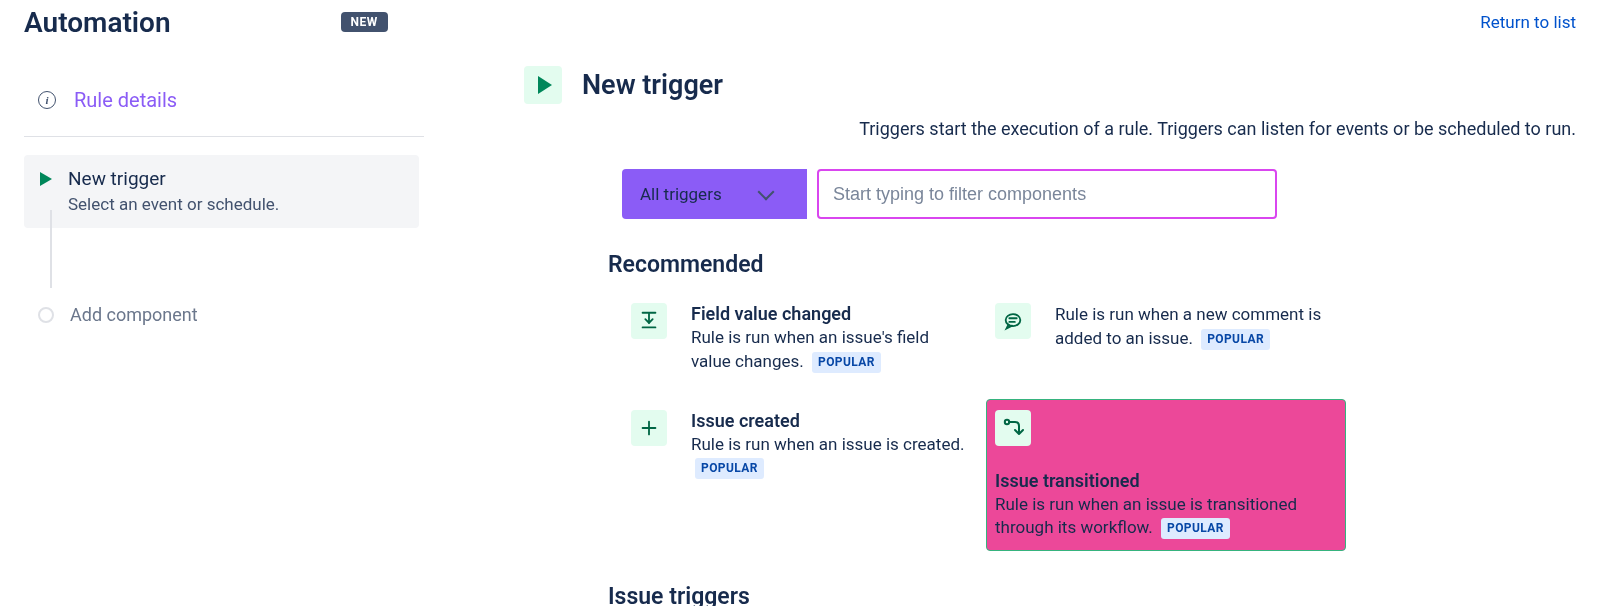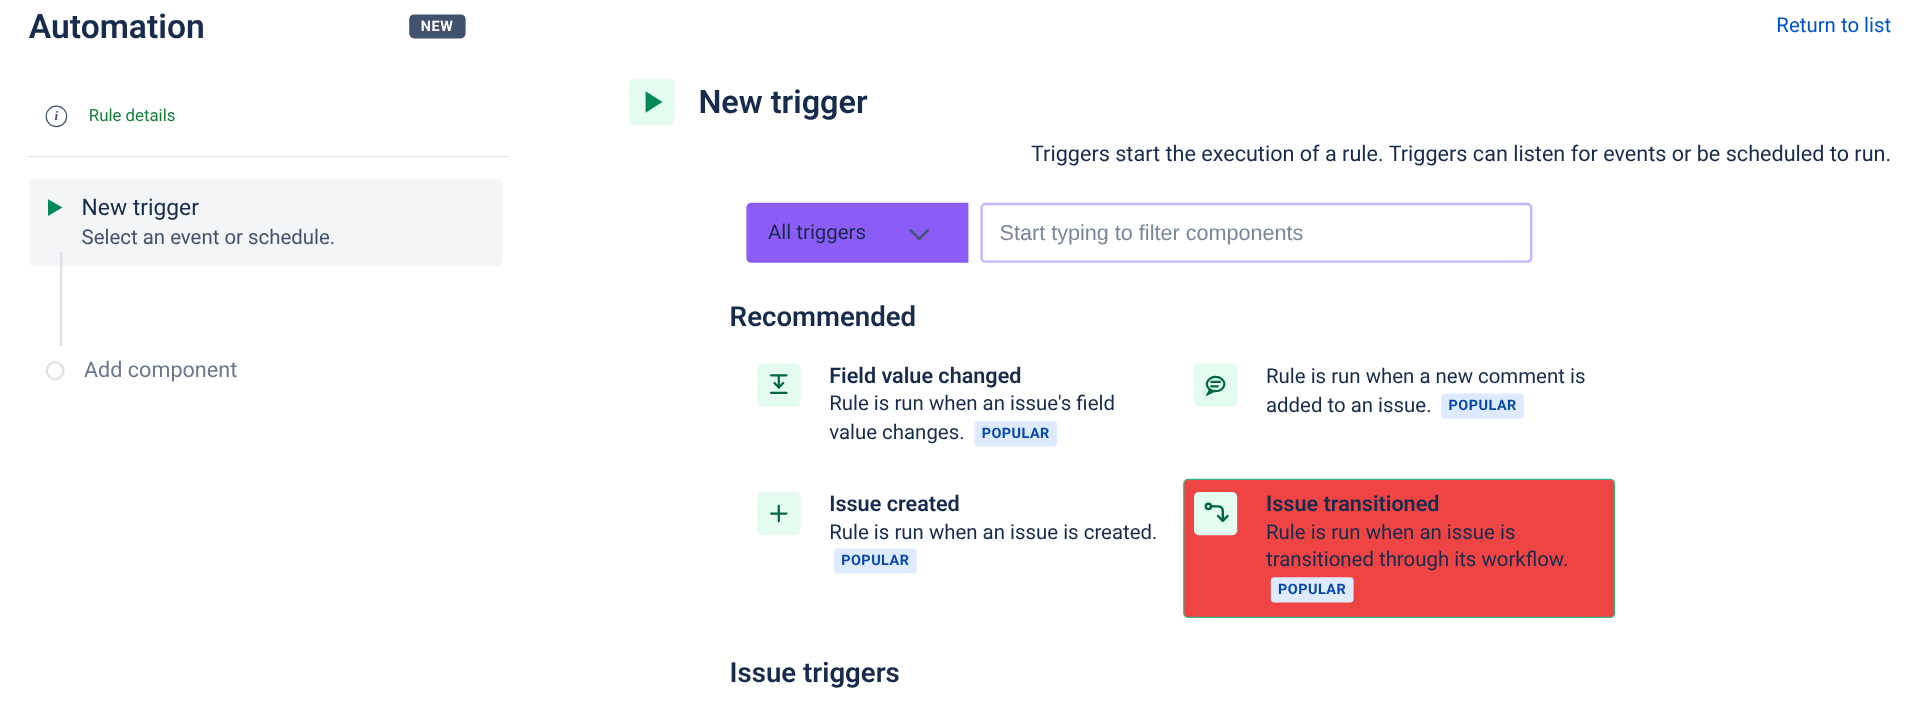--- a/index.html
+++ b/index.html
@@ -79,22 +79,22 @@
       display: flex;
       align-items: center;
       justify-content: center;
       font-size: 11px;
       font-weight: 600;
       color: #42526E;
       font-style: italic;
       font-family: Georgia, serif;
     }
     .rule-details-label {
-      font-size: 14px;
-      color: #15803d;
+      font-size: 20px;
+      color: #8b5cf6;
     }
     .divider {
       height: 1px;
       background: #DFE1E6;
       margin: 14px 0 18px 0;
     }
     .step-card {
       background: #F4F5F7;
       border-radius: 4px;
       padding: 12px 14px;
@@ -212,21 +212,21 @@
     }
     .chevron-down {
       width: 12px;
       height: 12px;
       border-right: 2px solid #42526E;
       border-bottom: 2px solid #42526E;
       transform: rotate(45deg);
       margin-top: -5px;
     }
     .search-input {
-      border: 2px solid #c4b5fd;
+      border: 2px solid #d946ef;
       border-radius: 4px;
       height: 50px;
       padding: 2px 14px;
       font-size: 18px;
       width: 460px;
       outline: none;
       margin-left: 10px;
       color: #15803d;
     }
     .search-input::placeholder {
@@ -249,22 +249,23 @@
     }
     .card {
       display: flex;
       gap: 24px;
       padding: 10px 8px;
       border-radius: 4px;
       border: 1px solid transparent;
       cursor: pointer;
     }
     .card.selected {
-      background: #ef4444;
+      background: #ec4899;
       border: 1px solid #36B37E;
+      flex-direction: column;
     }
     .card-icon {
       width: 36px;
       height: 36px;
       min-width: 36px;
       background: #E3FCEF;
       border-radius: 4px;
       display: flex;
       align-items: center;
       justify-content: center;

